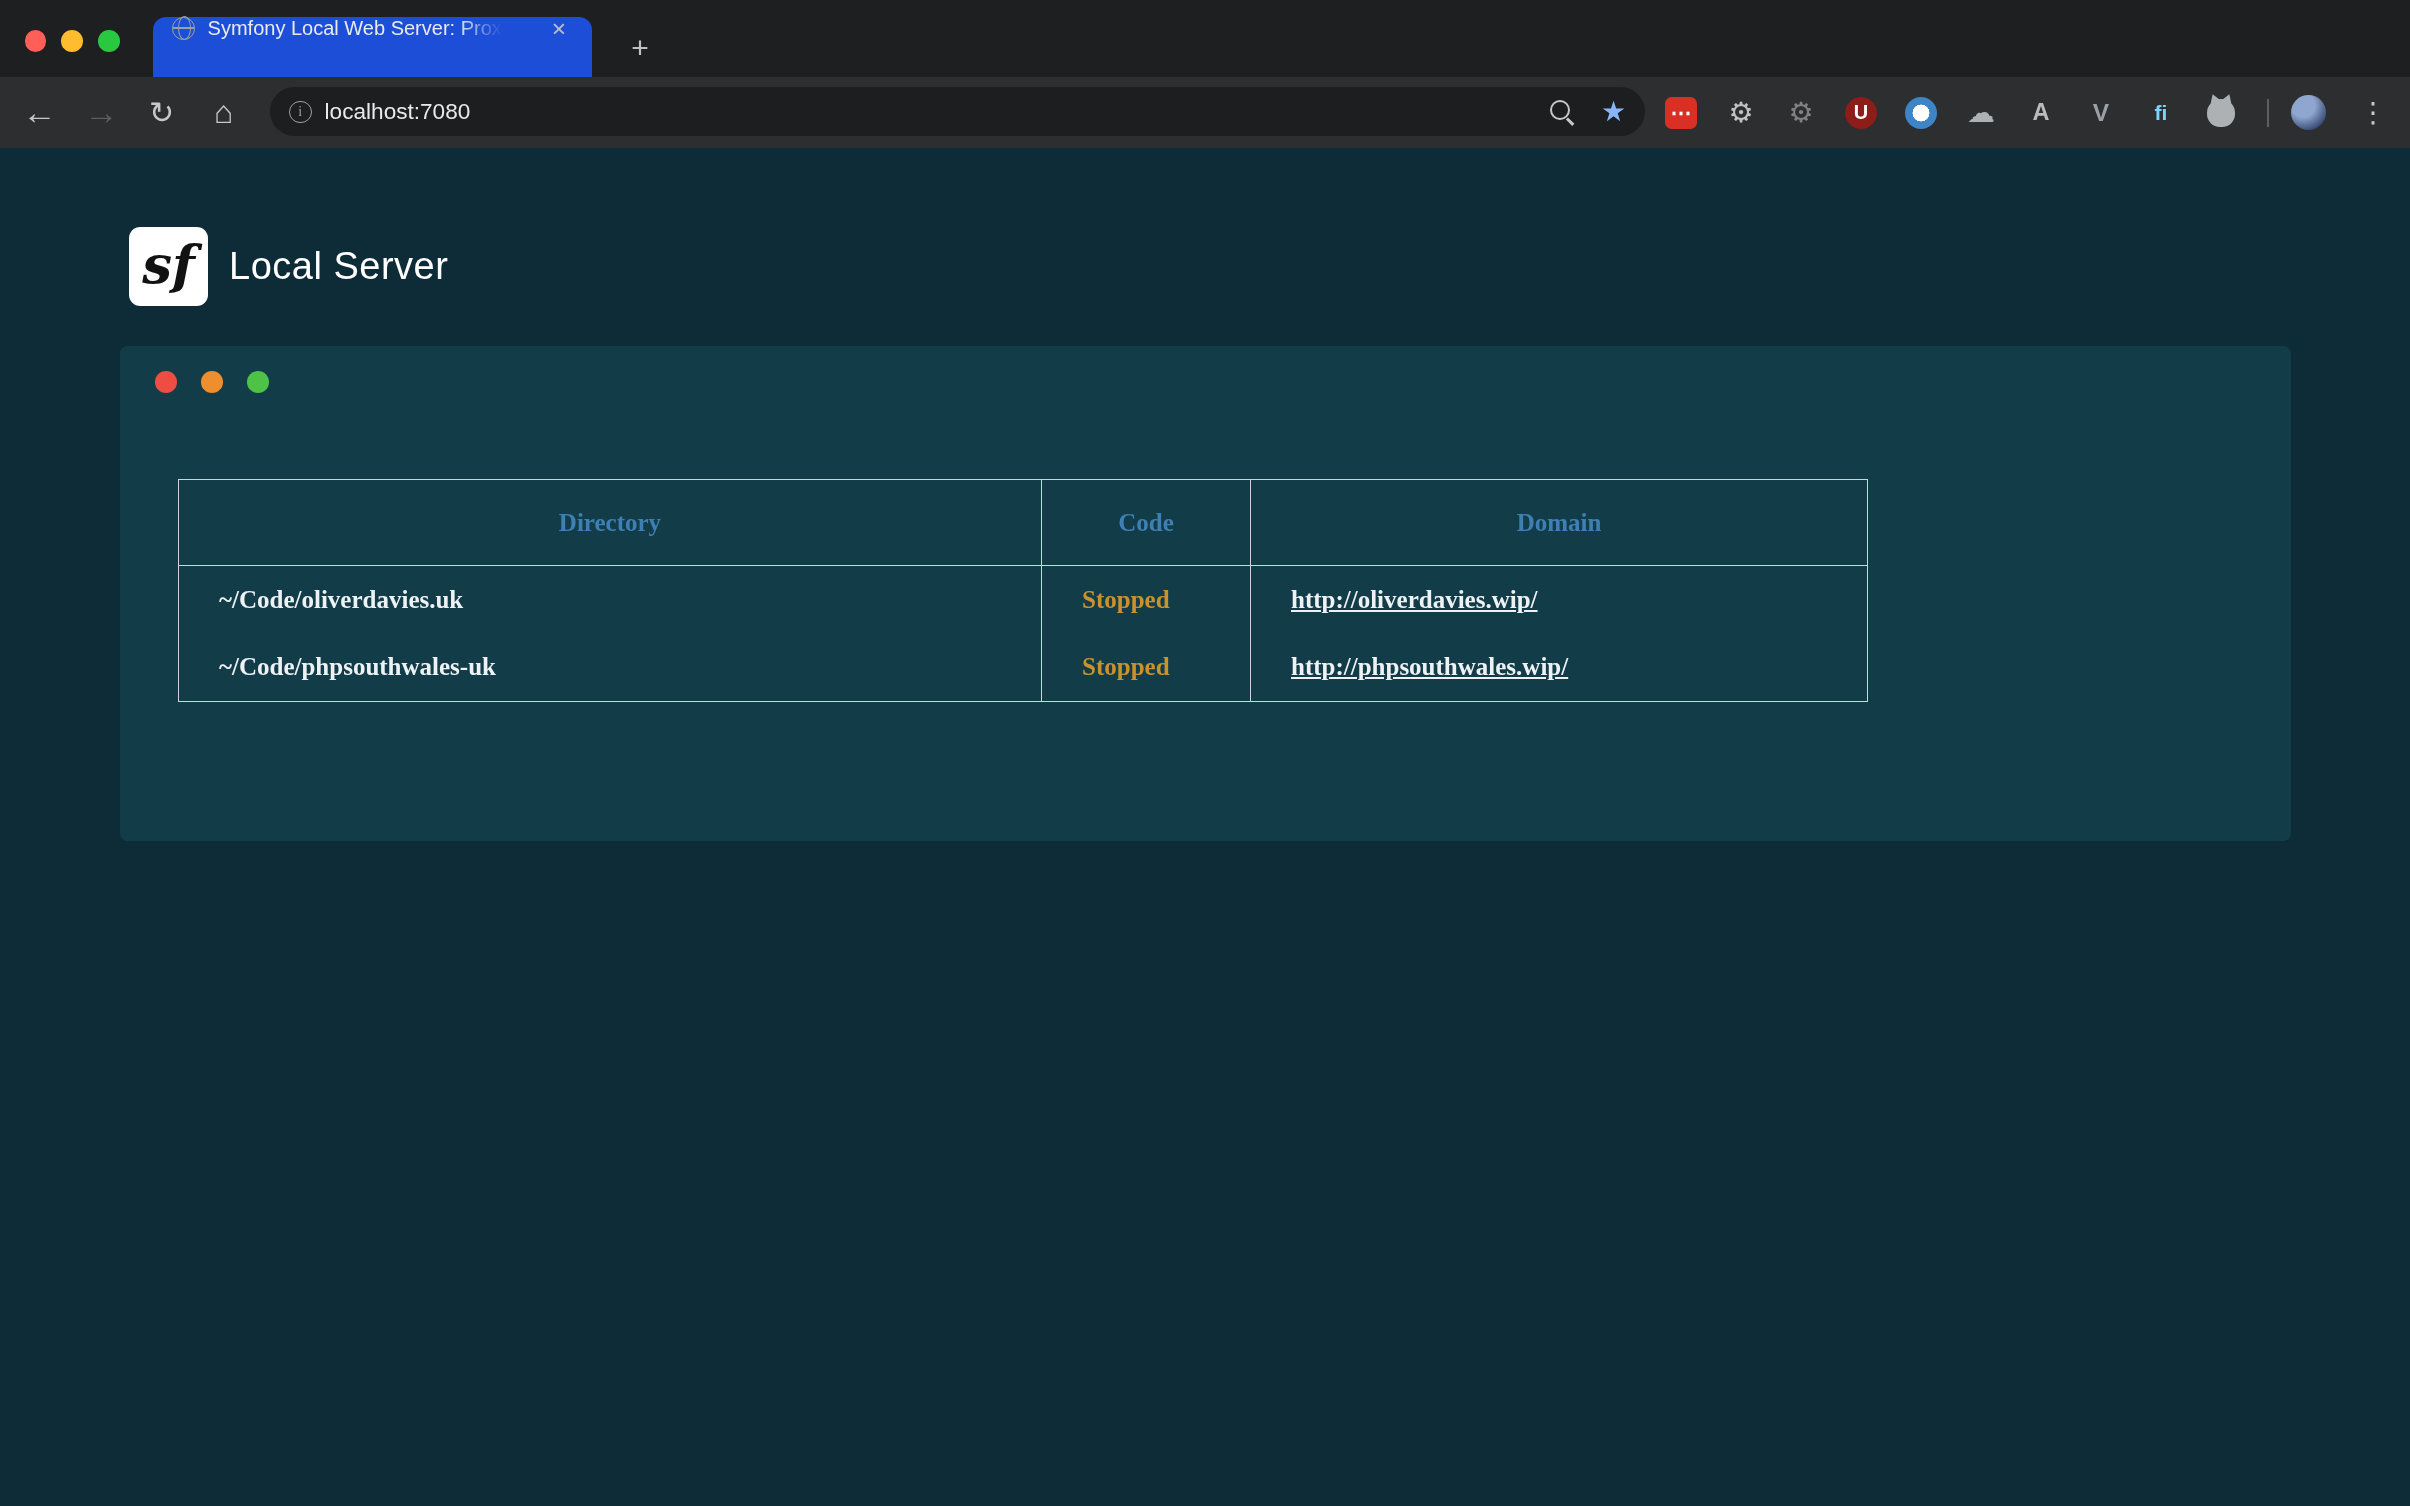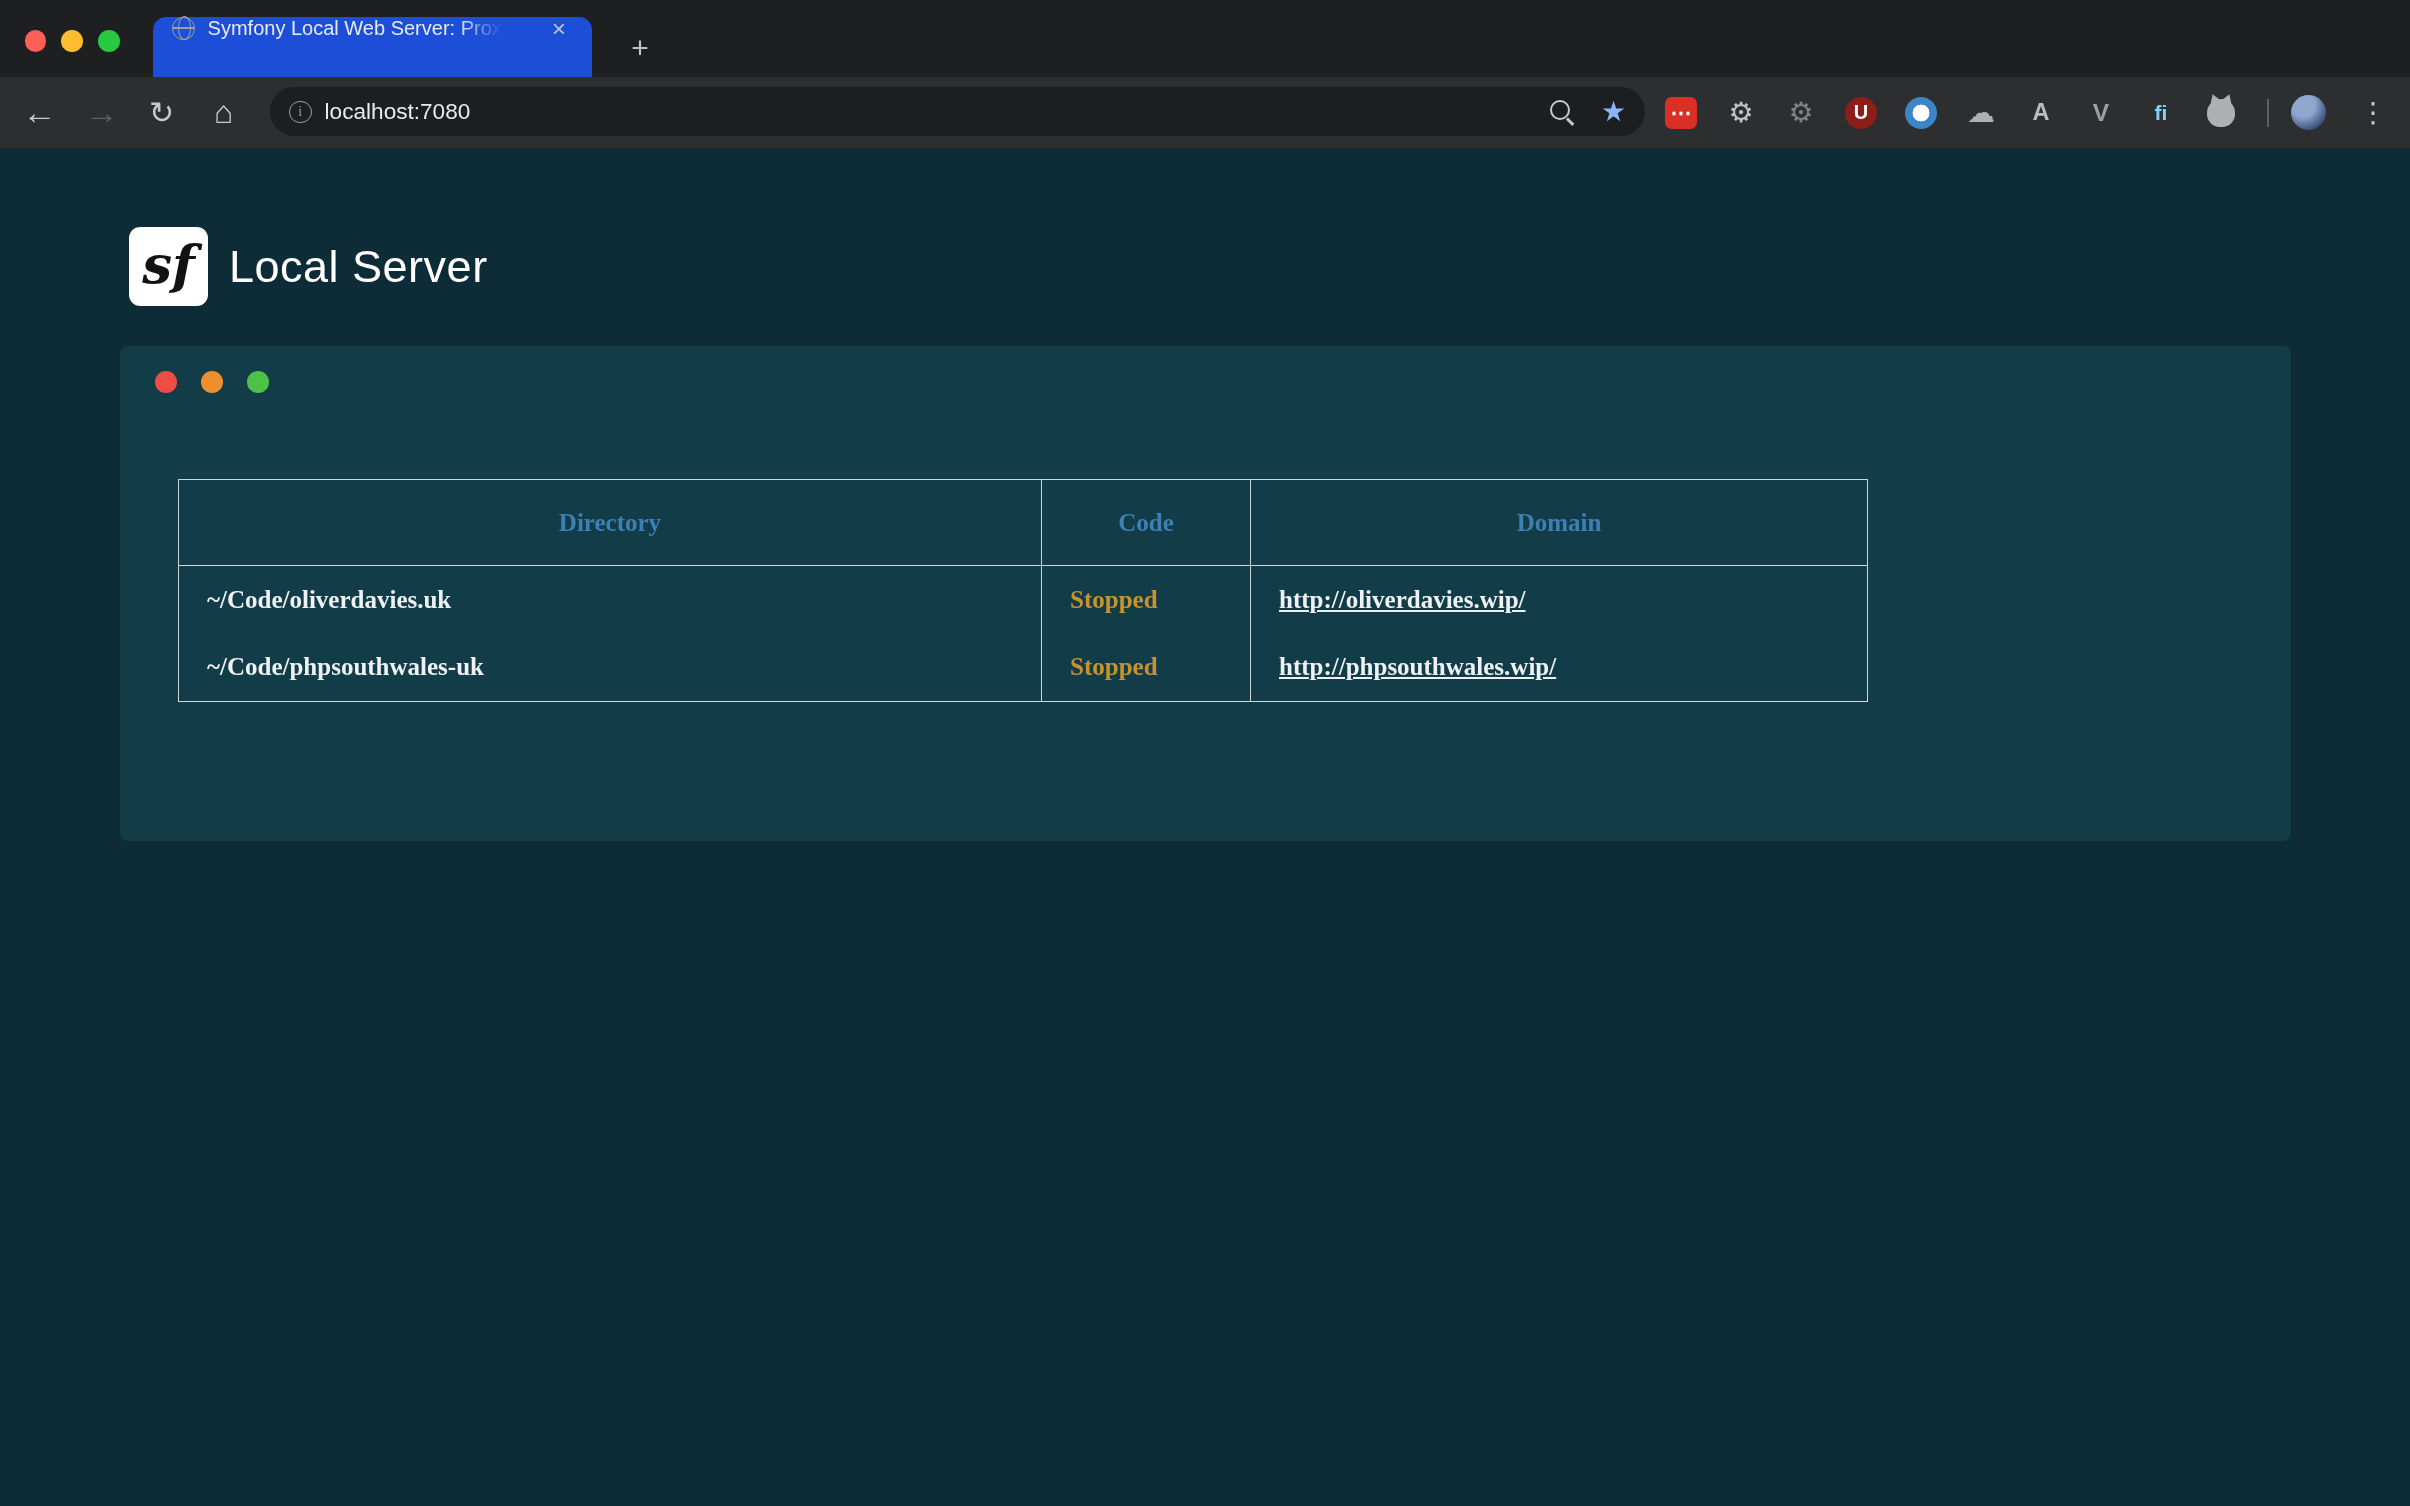--- a/index.html
+++ b/index.html
@@ -144,21 +144,21 @@
     background: #ffffff; border-radius: 11.3px;
     display: flex; align-items: center; justify-content: center;
   }
   .logo-glyph {
     font-family: "DejaVu Serif", serif; font-style: italic; font-weight: bold;
     font-size: 53px; color: #121212; transform: translateY(-2.8px);
   }
   .page-title {
     position: absolute; left: 229px; top: 79px; height: 79px;
     display: flex; align-items: center;
-    color: #ffffff; font-size: 45px; font-weight: 400; letter-spacing: 0.5px;
+    color: #ffffff; font-size: 38px; font-weight: 400; letter-spacing: 0.5px;
   }
 
   .panel {
     position: absolute; left: 120px; top: 198px; width: 2171px; height: 495px;
     background: #133c49; border-radius: 7.5px;
   }
   .panel-dot { position: absolute; top: 25.4px; width: 21.7px; height: 21.7px; border-radius: 50%; }
   .pd-red    { left: 35px;  background: #ed4d42; }
   .pd-orange { left: 81px;  background: #ef8e2c; }
   .pd-green  { left: 127px; background: #4dc247; }
@@ -171,21 +171,21 @@
     font-weight: 700; font-size: 25px; color: #eef2f4;
     table-layout: fixed;
   }
   .server-table th {
     border: 1.9px solid #cdd6da;
     color: #3e80b4; font-weight: 700; text-align: center;
     height: 86px; padding: 0 19px;
   }
   .server-table td {
     border-left: 1.9px solid #cdd6da; border-right: 1.9px solid #cdd6da;
-    height: 68px; padding: 0 28px; text-align: left; vertical-align: middle;
+    height: 68px; padding: 0 40px; text-align: left; vertical-align: middle;
     white-space: nowrap;
   }
   .col-dir    { width: 863px; }
   .col-port   { width: 209px; }
   .col-domain { width: 617px; }
 
   .status-stopped { color: #c8922c; }
   a.tbl-link { color: #eef2f4; text-decoration: underline; }
 </style>
 </head>

